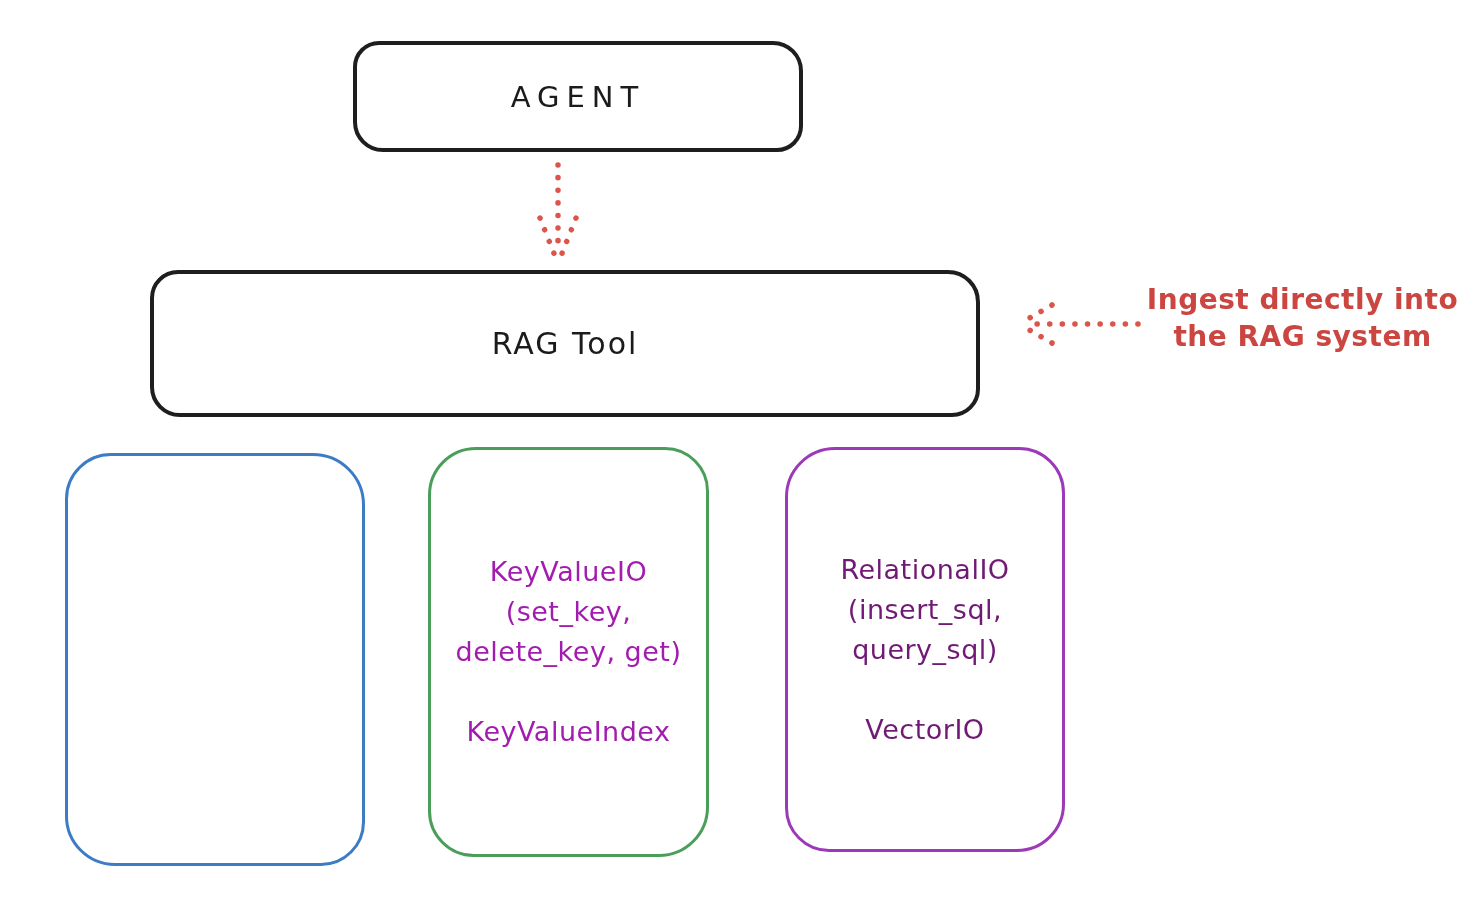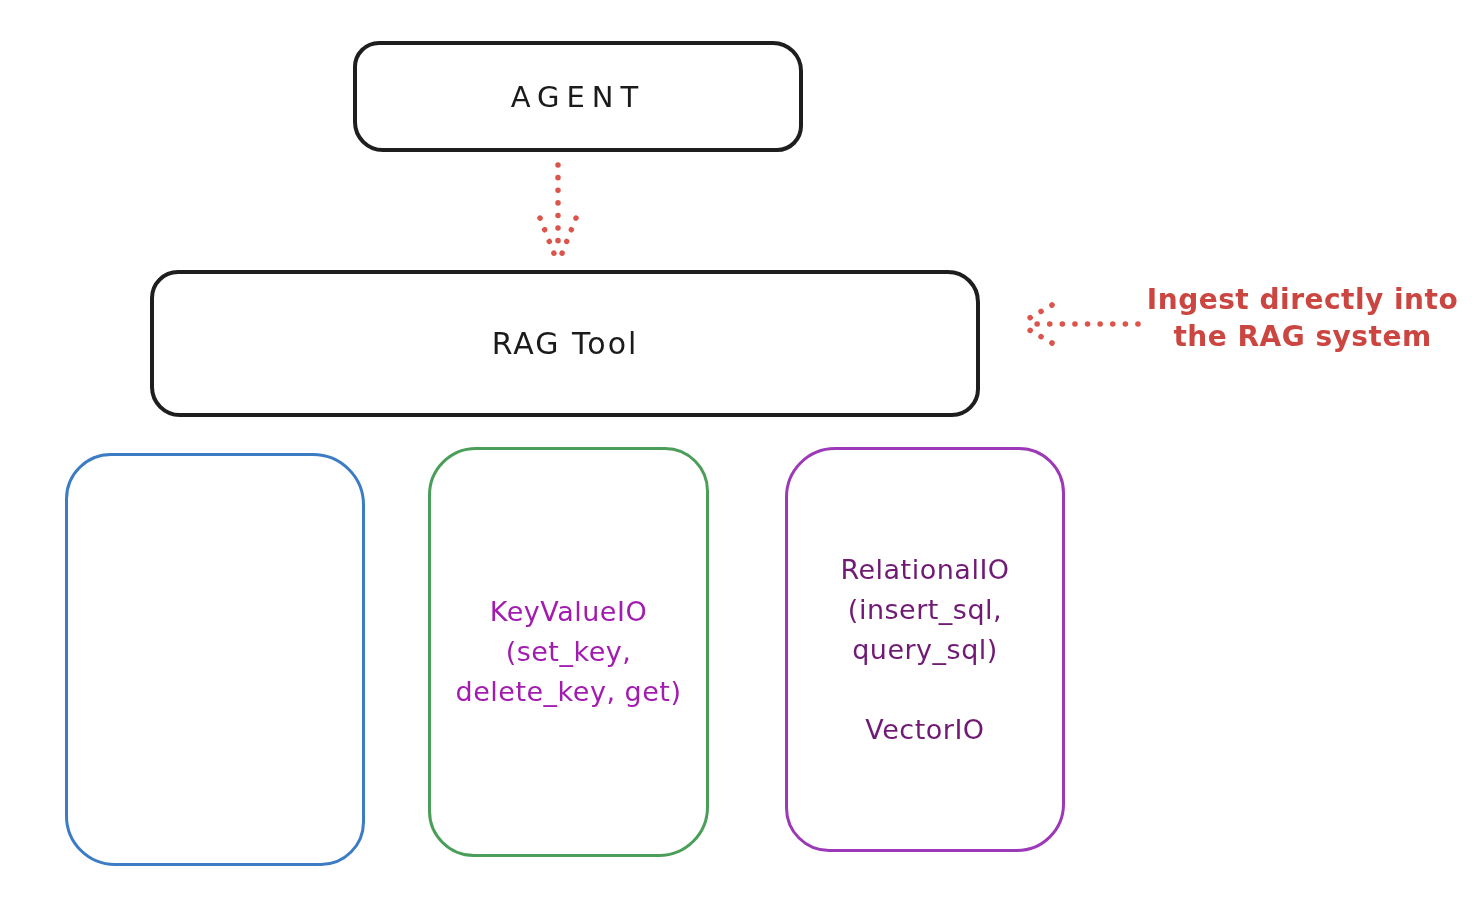--- a/index.html
+++ b/index.html
@@ -123,20 +123,21 @@
   <div class="annotation" style="color: rgb(203, 69, 65);">Ingest directly into
 the RAG system</div>
 
   <div class="backend backend-vector" style="border-color: rgb(60, 124, 197); color: rgb(60, 124, 197);">
   </div>
 
   <div class="backend backend-keyvalue" style="border-color: rgb(74, 158, 89); color: #a21caf;">
     <div class="io-text">KeyValueIO
 (set_key,
 delete_key, get)</div>
+    <div class="index-text">KeyValueIndex</div>
   </div>
 
   <div class="backend backend-relational" style="border-color: rgb(156, 57, 184); color: #701a75;">
     <div class="io-text">RelationalIO
 (insert_sql,
 query_sql)</div>
     <div class="index-text">VectorIO</div>
   </div>
 
 </div>

